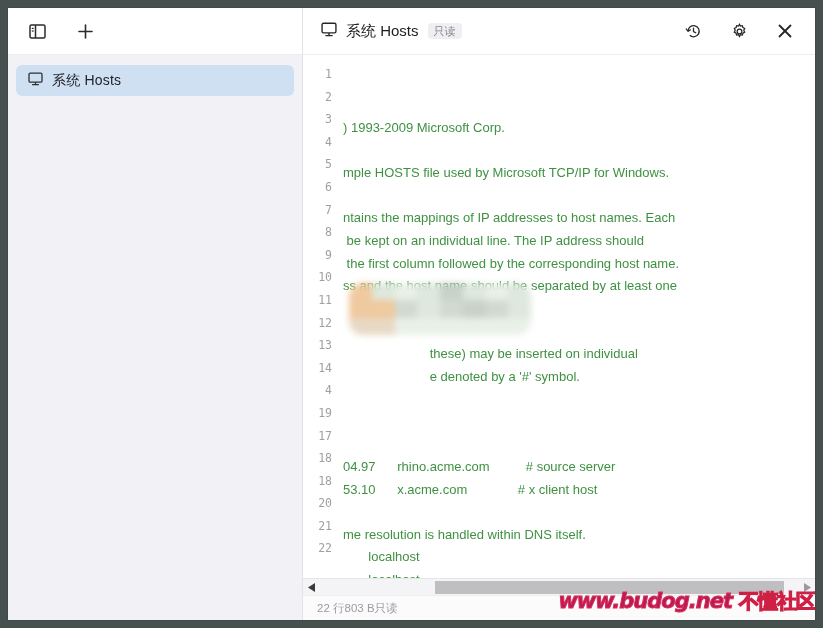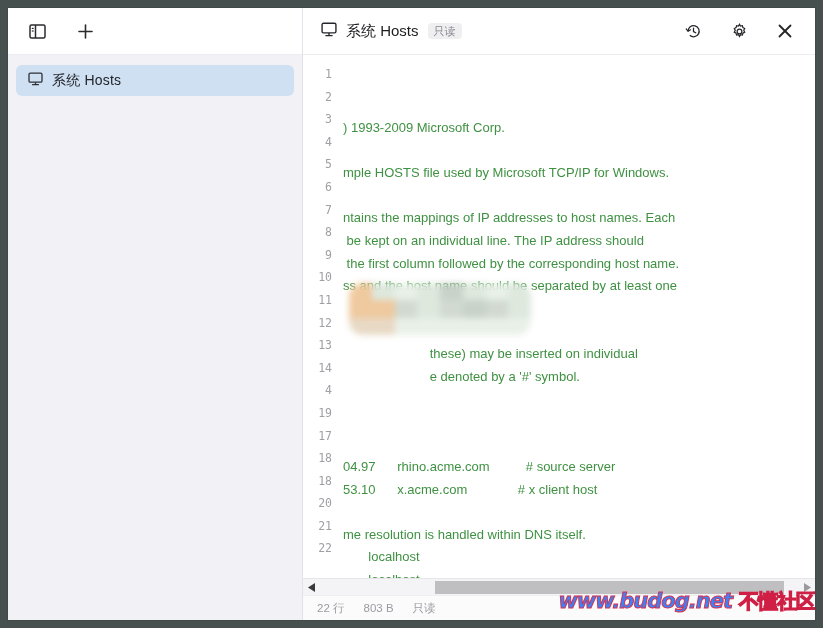--- a/index.html
+++ b/index.html
@@ -172,42 +172,41 @@
     background: #bfbfc2;
     cursor: pointer;
   }
 
   
   #statusbar {
     height: 25px;
     display: flex;
     align-items: center;
     padding-left: 14px;
-    gap: 19px;
     background: #fbfbfc;
     border-top: 1px solid #efeff2;
     position: relative;
     flex-shrink: 0;
   }
   .st-text { font-size: 11.5px; color: #9b9ba1; }
   #watermark {
     position: absolute;
     right: 0px;
     top: -8px;
     display: flex;
     align-items: baseline;
     gap: 7px;
     font-family: "DejaVu Sans", sans-serif;
     font-weight: bold;
     font-style: italic;
     pointer-events: none;
   }
   #wm-url {
     font-size: 21px;
-    color: #3b82f6;
+    color: #be185d;
     -webkit-text-stroke: 1px #d63050;
     letter-spacing: -1px;
   }
   #wm-cn {
     font-size: 20px;
     color: #f05070;
     -webkit-text-stroke: 1.2px #cf1f45;
     font-style: normal;
     letter-spacing: -1px;
   }

